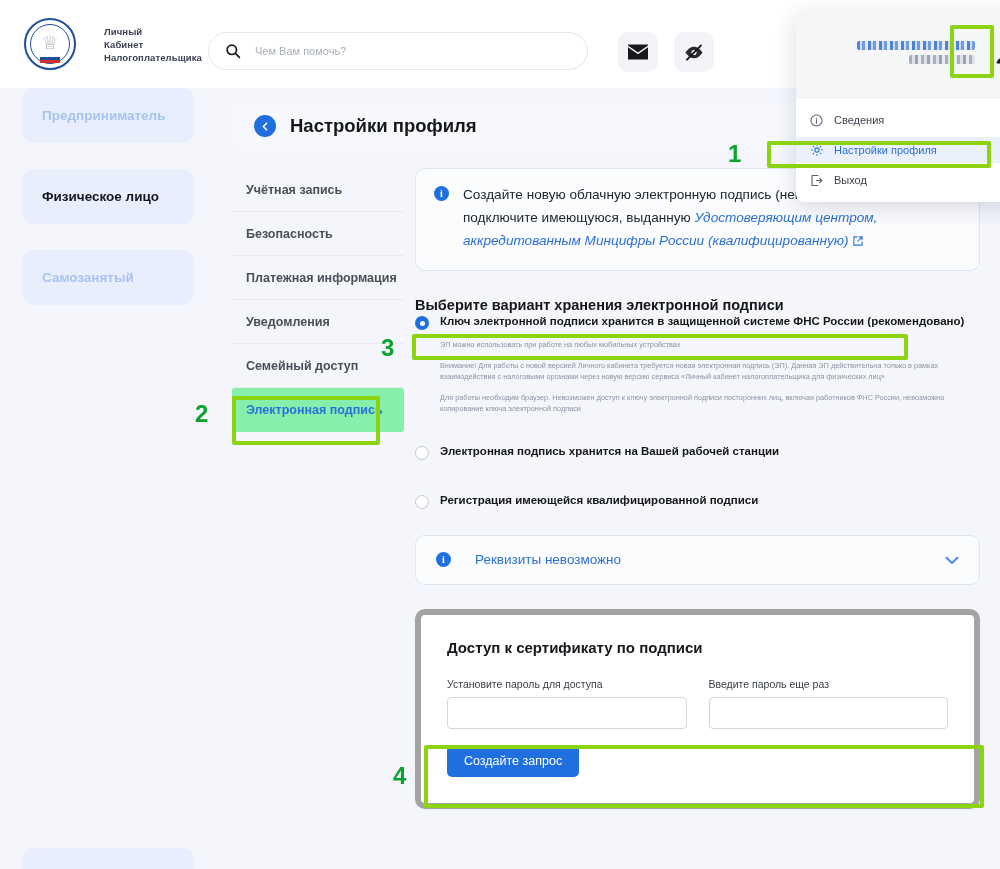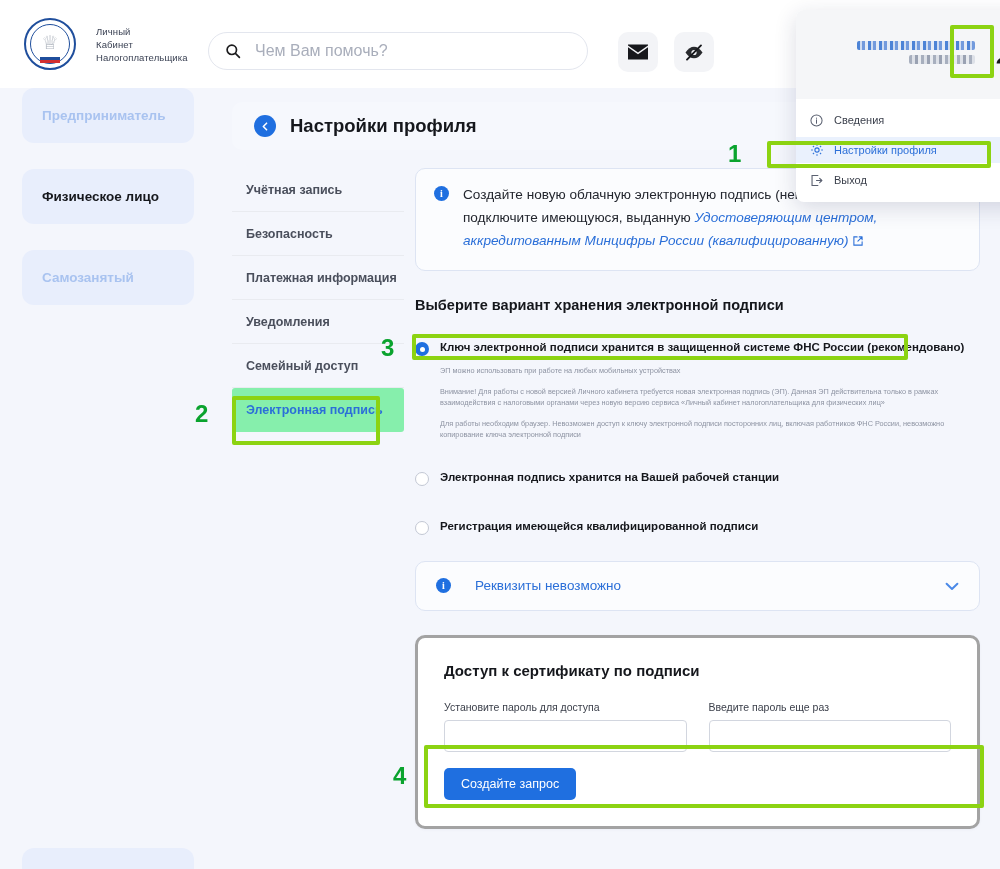--- a/index.html
+++ b/index.html
@@ -30,32 +30,32 @@
   }
   .brand-emblem .eagle {
     position: absolute; left: 50%; top: 46%; transform: translate(-50%,-50%);
     font-size: 19px; color: #b0b6bf; line-height: 1;
   }
   .brand-emblem .tri {
     position: absolute; left: 14px; right: 14px; bottom: 5px; height: 9px;
     background: linear-gradient(to bottom, #ffffff 0 33%, #1f4e9c 33% 66%, #d32f2f 66% 100%);
   }
   .brand-text {
-    margin-left: 20px; font-size: 9.5px; line-height: 13px;
-    font-weight: 400; color: #3b4254; letter-spacing: .1px;
+    margin-left: 28px; font-size: 9.5px; line-height: 13px;
+    font-weight: 700; color: #3b4254; letter-spacing: .1px;
   }
 
   .searchbox {
     position: absolute; left: 208px; top: 32px;
     width: 380px; height: 38px;
     border: 1px solid #e3e6ee; border-radius: 19px;
     background: #fff; display: flex; align-items: center; padding: 0 16px;
   }
   .searchbox .mag { color: #1c1c1e; display:flex; }
-  .searchbox .ph { margin-left: 14px; color: #a9aebb; font-size: 16px; }
+  .searchbox .ph { margin-left: 14px; color: #a9aebb; font-size: 11px; }
 
   .icon-btn {
     position: absolute; top: 32px; width: 40px; height: 40px;
     border-radius: 10px; background: #f3f4f7;
     display: flex; align-items: center; justify-content: center;
     color: #17181c;
   }
   .icon-btn.mail { left: 618px; }
   .icon-btn.eye  { left: 674px; }
 
@@ -147,21 +147,21 @@
     flex: none; margin-top: 3px; font-family: "Liberation Serif", serif;
   }
   .info-text { font-size: 13.6px; line-height: 23px; color: #23262e; }
   .info-text .lnk { color: #2b6fd8; font-style: italic; }
   .ext-ico { display: inline-block; vertical-align: -2px; margin-left: 3px; color: #2b6fd8; }
 
   .sect-title {
     margin-top: 26px; font-size: 14.5px; font-weight: 700; color: #15171c;
   }
 
-  .radio-row { display: flex; align-items: flex-start; margin-top: 28px; }
+  .radio-row { display: flex; align-items: flex-start; margin-top: 2px; }
   .radio {
     width: 14px; height: 14px; border-radius: 50%; border: 1.5px solid #c3c8d4;
     flex: none; margin-top: 1px; background: #fff;
   }
   .radio.on {
     border: none; background: #1f6fe0; position: relative;
   }
   .radio.on::after {
     content:""; position: absolute; left: 4.5px; top: 4.5px;
     width: 5px; height: 5px; border-radius: 50%; background: #fff;
@@ -173,21 +173,21 @@
   .fine p:last-child { margin-bottom: 0; }
 
   .cert-panel {
     margin-top: 26px; border: 1px solid #dde4f3; border-radius: 10px; background: #fbfcfe;
     height: 50px; display: flex; align-items: center; padding: 0 20px;
   }
   .cert-panel .lbl { margin-left: 24px; color: #2b6fd8; font-size: 13.5px; }
   .chev { margin-left: auto; color: #4a89e8; }
 
   .pwd-card {
-    margin-top: 24px; background: #fff; border: 3px solid #a3a3a3; border-radius: 10px;
+    margin-top: 24px; background: #fff; border: 6px solid #a3a3a3; border-radius: 10px;
     padding: 24px 26px 26px 26px; box-shadow: 0 1px 3px rgba(40,50,90,.04);
   }
   .pwd-card h3 { font-size: 15px; font-weight: 700; color: #15171c; }
   .pwd-fields { display: flex; gap: 22px; margin-top: 22px; }
   .pwd-field { width: 250px; }
   .pwd-field label { display:block; font-size: 10.5px; color: #3c404b; margin-bottom: 7px; }
   .pwd-field input {
     width: 100%; height: 32px; border: 1px solid #d2d6df; border-radius: 4px;
     background: #fff; font-size: 12px; padding: 0 9px; font-family: "Liberation Sans", sans-serif;
   }

